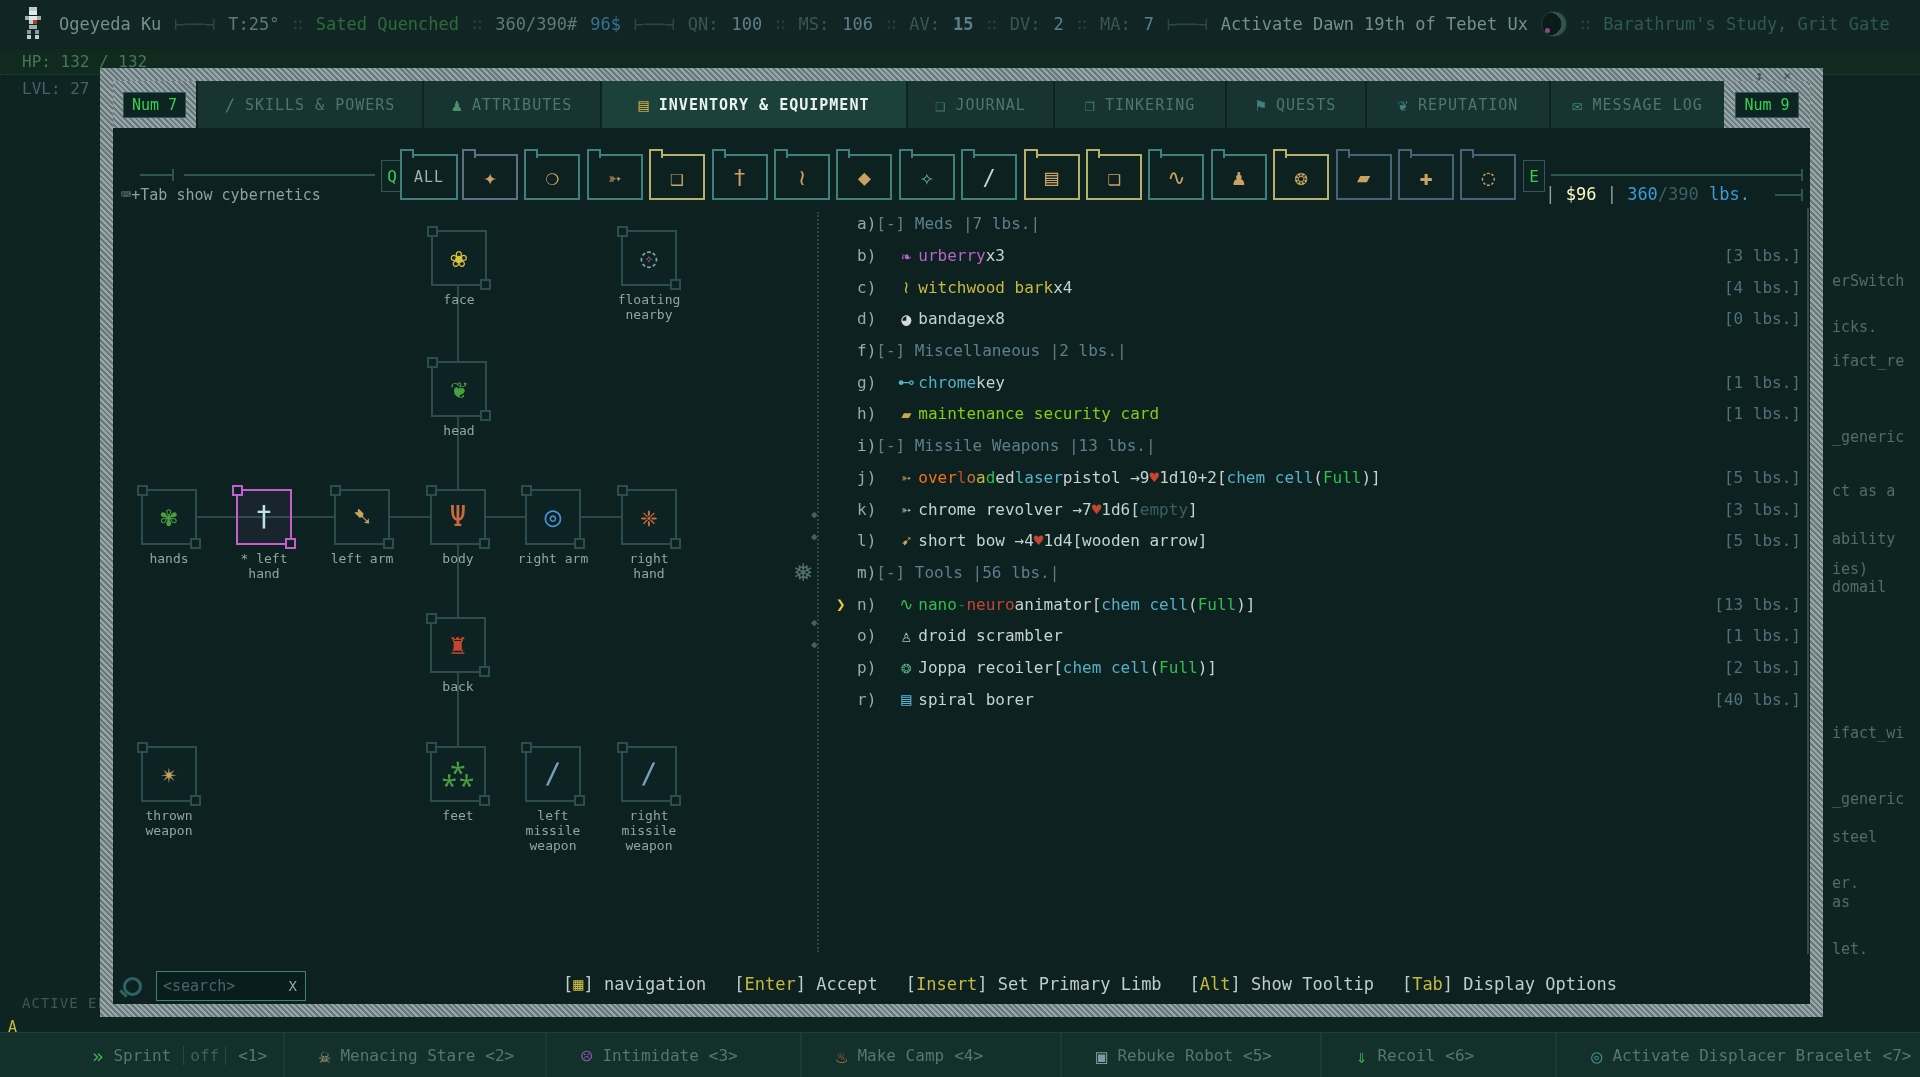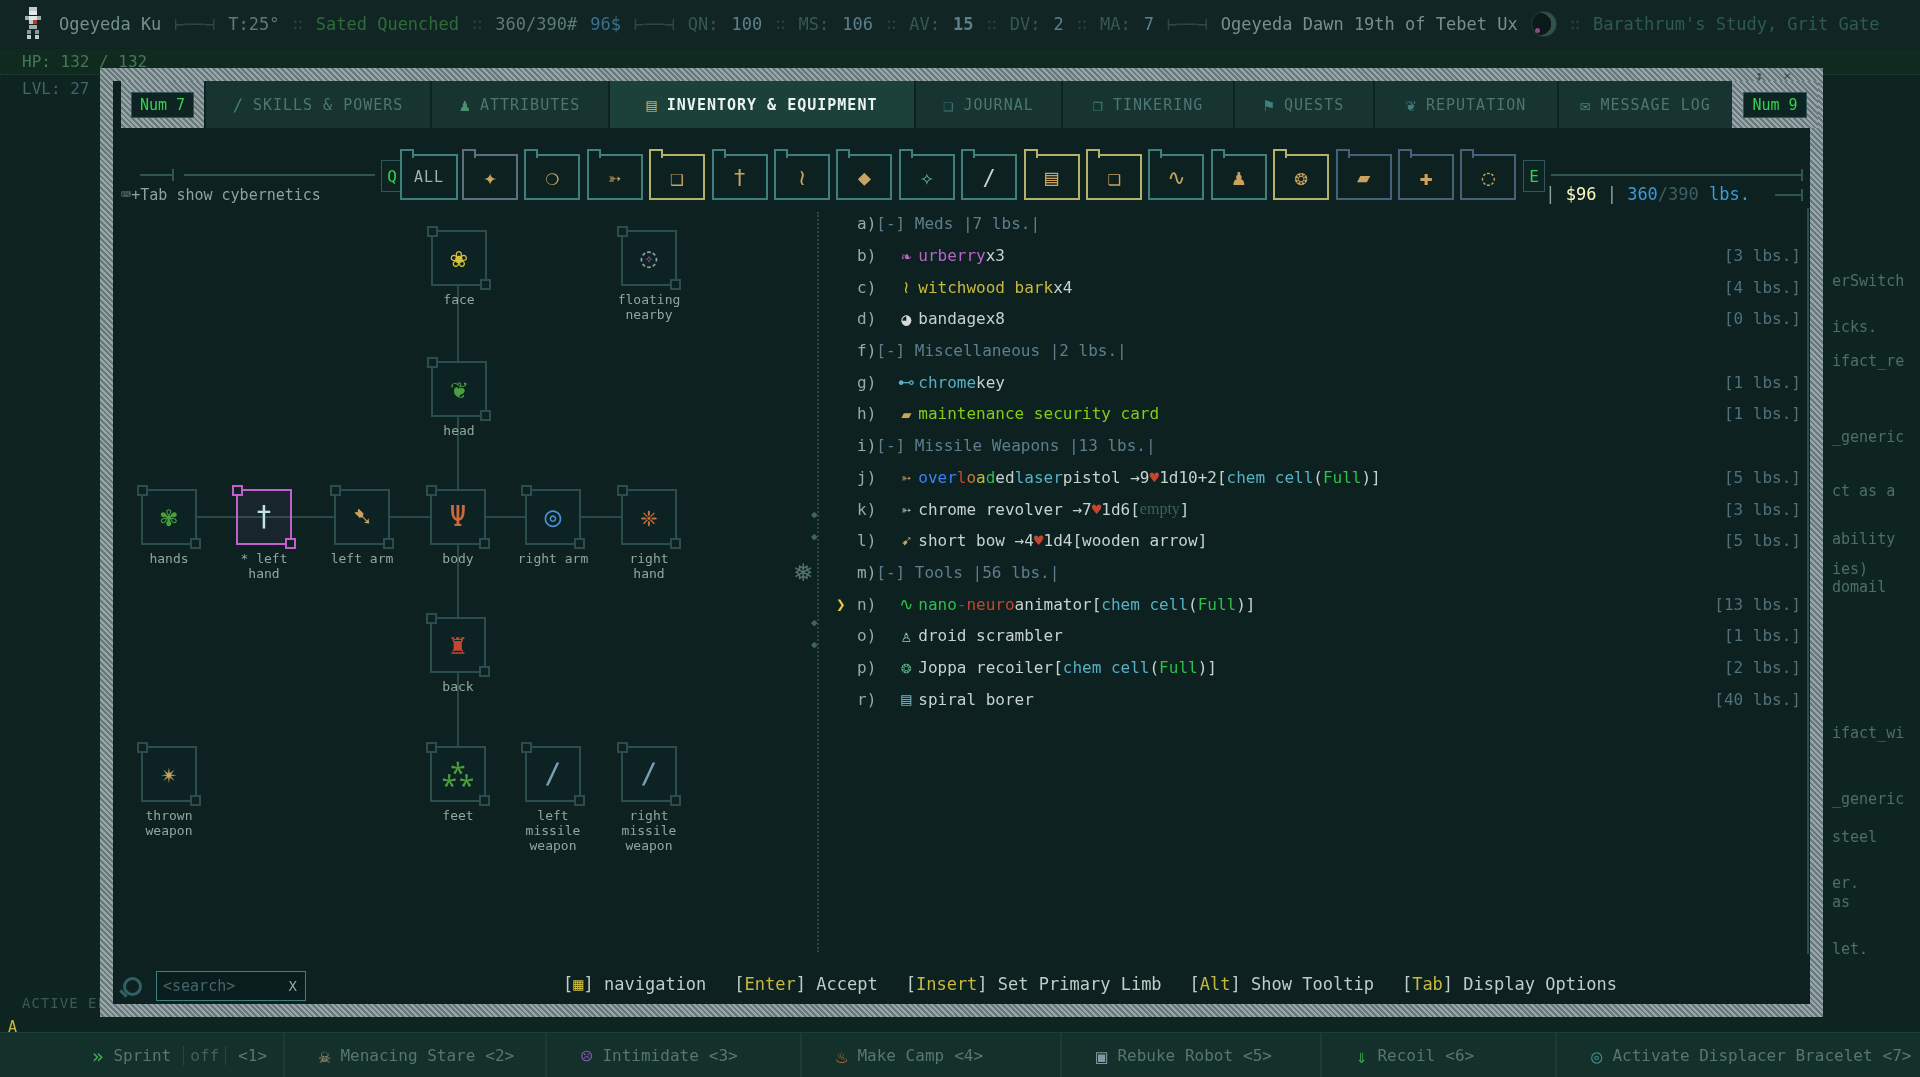--- a/index.html
+++ b/index.html
@@ -27,21 +27,21 @@
     background:radial-gradient(circle at 34% 50%, #0b1b19 55%, #32524c 56%);border:1px solid #203c38;}
   .moon:after{content:"";position:absolute;left:3px;bottom:3px;width:5px;height:5px;border-radius:50%;background:#8a4a86;}
   
   .win{position:absolute;left:100px;top:68px;width:1723px;height:949px;box-sizing:border-box;padding:13px;
     background:#7c8c8e;
     background-image:repeating-linear-gradient(45deg,#97a6a8 0 2px,#68787b 2px 4px),
       repeating-linear-gradient(-45deg,rgba(0,0,0,.18) 0 2px,transparent 2px 4px);}
   .win-deco{position:absolute;top:0px;right:26px;color:#36494c;font-size:13px;letter-spacing:6px;}
   .win-inner{position:relative;width:100%;height:100%;background:#0c2120;}
   
-  .tabbar{position:absolute;left:8px;top:0;width:100%;height:47px;display:flex;background:#0ea5e9;}
+  .tabbar{position:absolute;left:0;top:0;width:100%;height:47px;display:flex;background:#0ea5e9;}
   .tabhatch{background:#7c8c8e;background-image:repeating-linear-gradient(45deg,#97a6a8 0 2px,#68787b 2px 4px);
     display:flex;align-items:center;justify-content:center;}
   .numbadge{background:#0d2422;border:1px solid #33565a;color:#35d14f;font-size:15px;padding:3px 8px;white-space:nowrap;}
   .tab{display:flex;align-items:center;justify-content:center;gap:9px;background:#173431;border-left:2px solid #0c2321;
     color:#4c7672;font-size:15px;letter-spacing:1px;white-space:nowrap;box-sizing:border-box;cursor:default;}
   .tab.active{background:#1c403a;color:#e9f3ef;font-weight:bold;}
   .tab .ticon{font-size:17px;}
   
   .content{position:absolute;left:0;top:47px;width:100%;height:876px;overflow:hidden;}
   .hline{position:absolute;height:2px;background:#2e5553;}
@@ -132,21 +132,21 @@
           <span style="color: rgb(38, 66, 61);">∷</span>
           <span style="color: rgb(55, 87, 82);">AV:</span>
           <span style="color: rgb(93, 127, 140); font-weight: bold;">15</span>
           <span style="color: rgb(38, 66, 61);">∷</span>
           <span style="color: rgb(55, 87, 82);">DV:</span>
           <span style="color: rgb(93, 127, 140);">2</span>
           <span style="color: rgb(38, 66, 61);">∷</span>
           <span style="color: rgb(55, 87, 82);">MA:</span>
           <span style="color: rgb(93, 127, 140);">7</span>
           <span style="color: rgb(43, 74, 69);">⊢──⊣</span>
-          <span style="color: rgb(116, 144, 139);">Ogeyeda Dawn 19th of Tebet Ux</span>
+          <span style="color: rgb(116, 144, 139);">Activate Dawn 19th of Tebet Ux</span>
           <div class="moon"></div>
           <span style="color: rgb(38, 66, 61);">∷</span>
           <span style="color: rgb(46, 90, 80);">Barathrum's Study, Grit Gate</span>
         </span>
     </div>
     <div class="hpband"><span>HP: 132 / 132</span></div>
     <div class="lvlrow">LVL: 27</div>
     <div id="frags">
         <span class="frag" style="top: 272px;">erSwitch</span>
         <span class="frag" style="top: 318px;">icks.</span>
@@ -479,21 +479,21 @@
               <span class="wt">[1 lbs.]</span>
             </div>
             <div class="invrow">
               <span class="letter">i)</span>
               <span style="color: rgb(94, 126, 141);">[-] Missile Weapons |13 lbs.|</span>
             </div>
             <div class="invrow">
               <span class="letter">j)</span>
               <span class="sp"></span>
               <span class="iicon" style="color: rgb(201, 163, 95);">➳</span>
-              <span style="color: #3b82f6;">over</span>
+              <span style="color: #f97316;">over</span>
               <span style="color: rgb(197, 69, 47);">l</span>
               <span style="color: rgb(196, 122, 53);">o</span>
               <span style="color: rgb(201, 186, 63);">a</span>
               <span style="color: rgb(47, 191, 74);">d</span>
               <span style="color: rgb(199, 211, 207);">ed</span>
               <span style="color: rgb(199, 211, 207);"> </span>
               <span style="color: rgb(87, 176, 198);">laser</span>
               <span style="color: rgb(199, 211, 207);"> pistol →9 </span>
               <span style="color: rgb(197, 69, 47);">♥</span>
               <span style="color: rgb(199, 211, 207);">1d10+2 </span>
@@ -505,21 +505,21 @@
               <span class="wt">[5 lbs.]</span>
             </div>
             <div class="invrow">
               <span class="letter">k)</span>
               <span class="sp"></span>
               <span class="iicon" style="color: rgb(185, 196, 194);">➳</span>
               <span style="color: rgb(199, 211, 207);">chrome revolver →7 </span>
               <span style="color: rgb(197, 69, 47);">♥</span>
               <span style="color: rgb(199, 211, 207);">1d6 </span>
               <span style="color: rgb(199, 211, 207);">[</span>
-              <span style="color: rgb(60, 95, 100); font-family: Liberation Serif, serif;">empty</span>
+              <span style="color: rgb(60, 95, 100);">empty</span>
               <span style="color: rgb(199, 211, 207);">]</span>
               <span class="wt">[3 lbs.]</span>
             </div>
             <div class="invrow">
               <span class="letter">l)</span>
               <span class="sp"></span>
               <span class="iicon" style="color: rgb(201, 163, 95);">➹</span>
               <span style="color: rgb(199, 211, 207);">short bow →4 </span>
               <span style="color: rgb(197, 69, 47);">♥</span>
               <span style="color: rgb(199, 211, 207);">1d4 </span>

